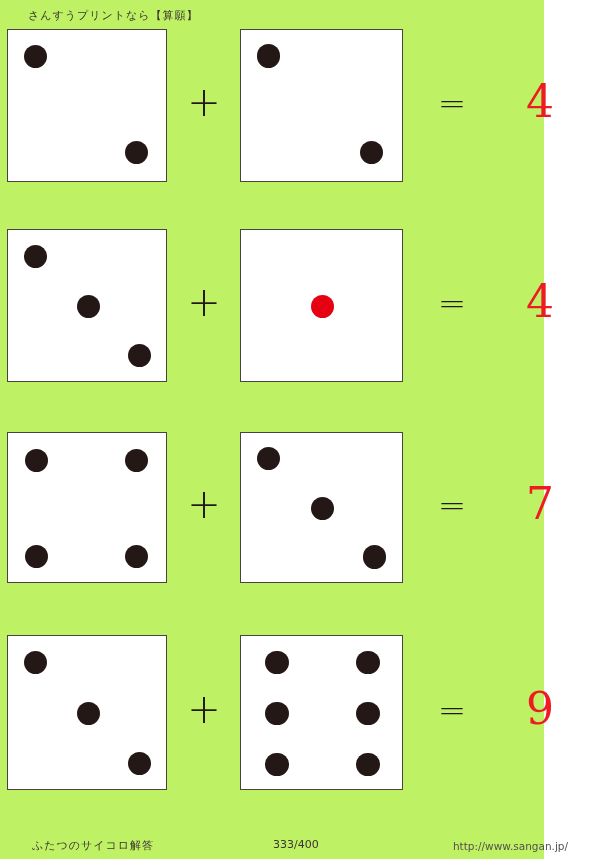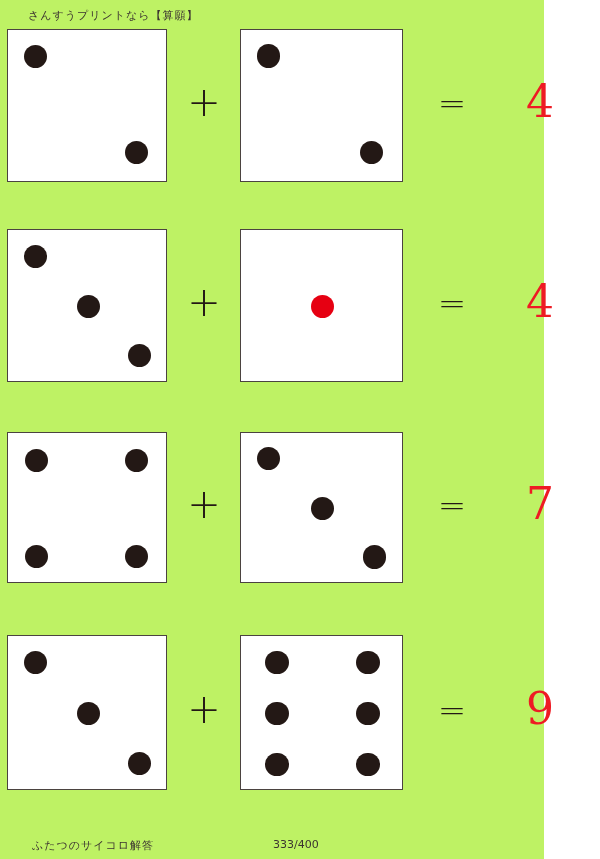--- a/index.html
+++ b/index.html
@@ -198,14 +198,15 @@
         <div class="op-equals" style="top: 57.5px;">=</div>
         <div class="answer" style="top: 51.5px;">9</div>
       </div>
     </div>
 
   <div class="footer-sheet-title">ふたつのサイコロ解答</div>
 
   <div class="footer-page">333/400</div>
 
 
+  <div class="footer-url">http://www.sangan.jp/</div>
 
 </div>
 
 </body></html>

